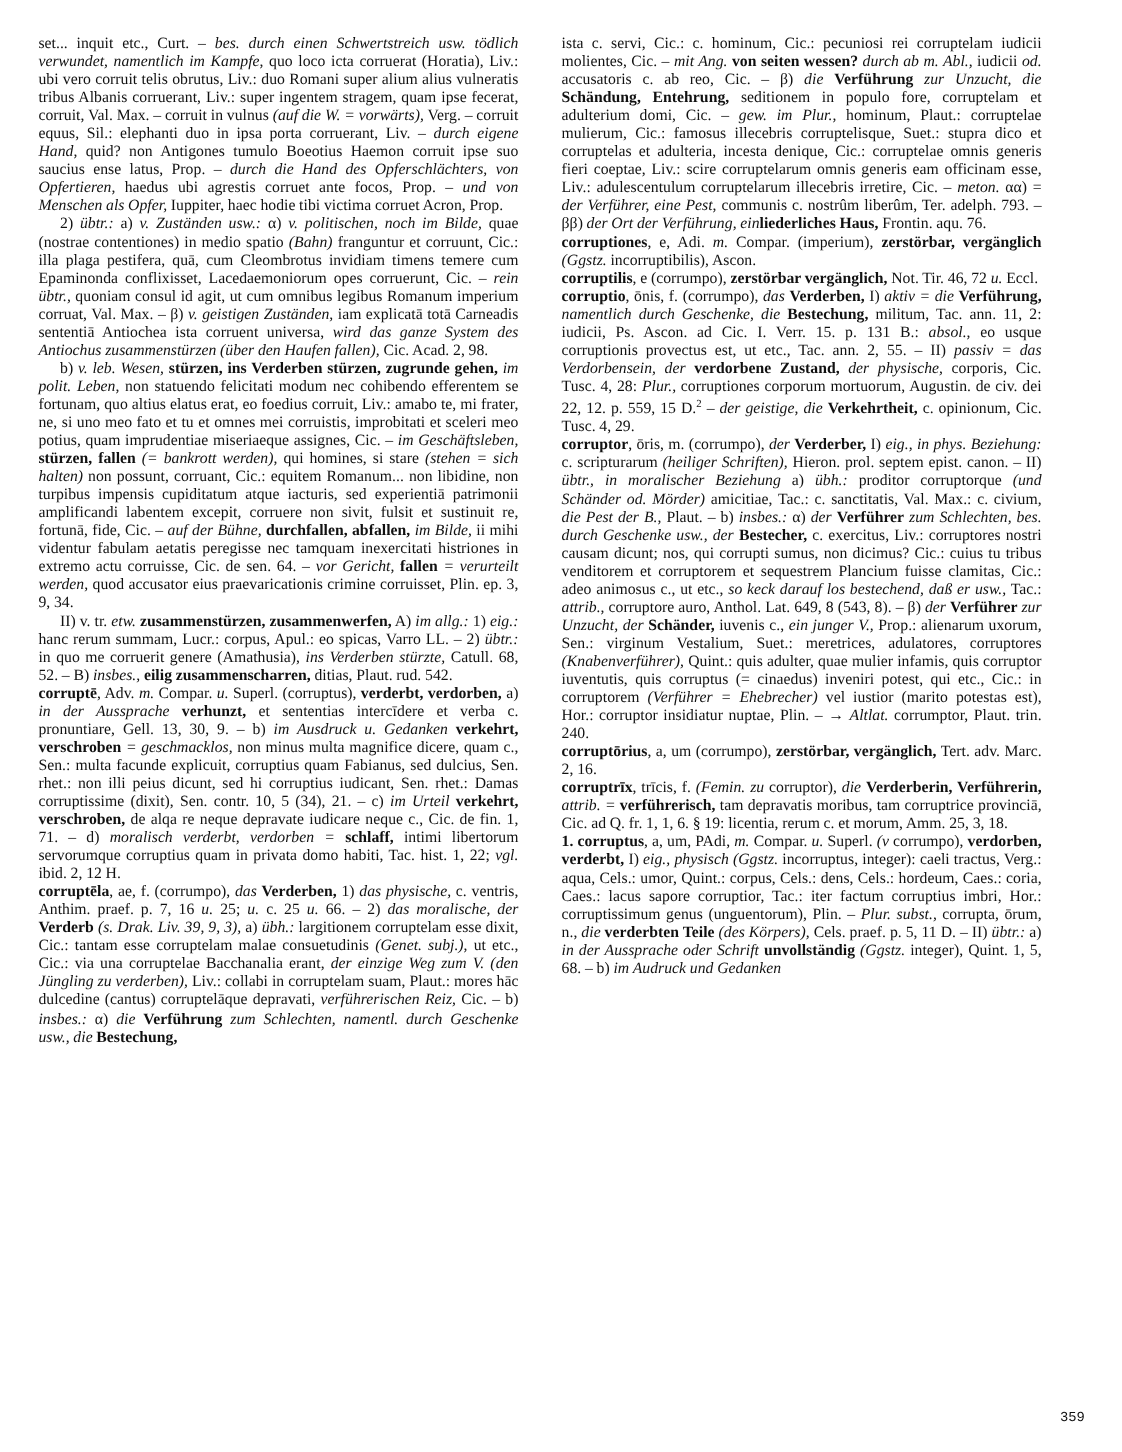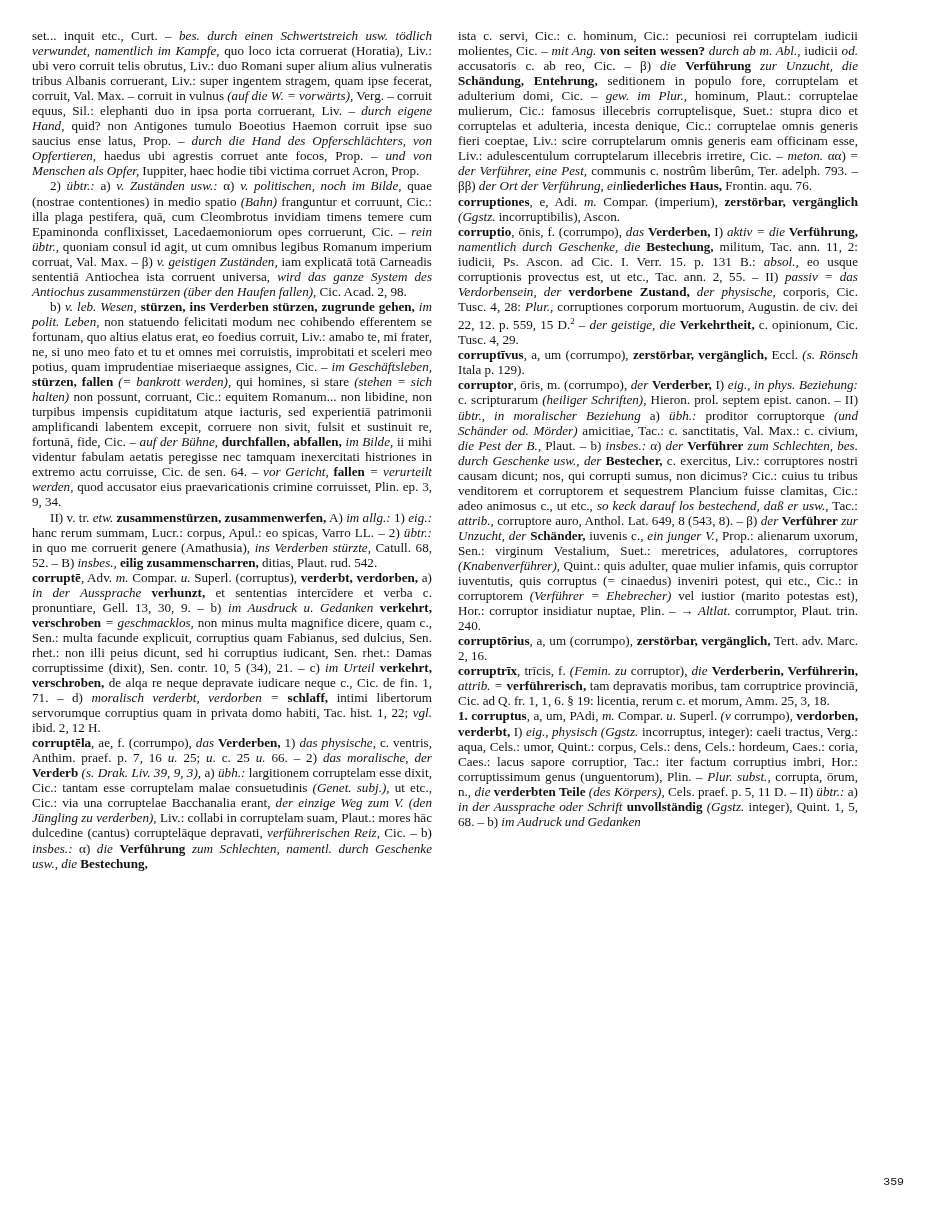--- a/index.html
+++ b/index.html
@@ -19,21 +19,21 @@
   #page {
     position: absolute;
     left: 0; top: 0;
     width: 935px;
     height: 1210px;
     box-sizing: border-box;
     padding: 28px 32px 0 32px;
   }
   .columns {
     display: flex;
-    gap: 26px;
+    gap: 36px;
     align-items: flex-start;
   }
   .col {
     width: 400px;
     flex: 0 0 400px;
   }
   .entry {
     font-size: 13.1px;
     line-height: 15.05px;
     text-align: justify;
@@ -68,22 +68,22 @@
         <p class="entry noind"><span>set... inquit etc., Curt. – </span><span class="it">bes. durch einen Schwertstreich usw. tödlich verwundet, namentlich im Kampfe,</span><span> quo loco icta corruerat (Horatia), Liv.: ubi vero corruit telis obrutus, Liv.: duo Romani super alium alius vulneratis tribus Albanis corruerant, Liv.: super ingentem stragem, quam ipse fecerat, corruit, Val. Max. – corruit in vulnus </span><span class="it">(auf die W. = vorwärts),</span><span> Verg. – corruit equus, Sil.: elephanti duo in ipsa porta corruerant, Liv. – </span><span class="it">durch eigene Hand,</span><span> quid? non Antigones tumulo Boeotius Haemon corruit ipse suo saucius ense latus, Prop. – </span><span class="it">durch die Hand des Opferschlächters, von Opfertieren,</span><span> haedus ubi agrestis corruet ante focos, Prop. – </span><span class="it">und von Menschen als Opfer,</span><span> Iuppiter, haec hodie tibi victima corruet Acron, Prop.</span></p>
         <p class="entry ind"><span>2) </span><span class="it">übtr.:</span><span> a) </span><span class="it">v. Zuständen usw.:</span><span> α) </span><span class="it">v. politischen, noch im Bilde,</span><span> quae (nostrae contentiones) in medio spatio </span><span class="it">(Bahn)</span><span> franguntur et corruunt, Cic.: illa plaga pestifera, quā, cum Cleombrotus invidiam timens temere cum Epaminonda conflixisset, Lacedaemoniorum opes corruerunt, Cic. – </span><span class="it">rein übtr.,</span><span> quoniam consul id agit, ut cum omnibus legibus Romanum imperium corruat, Val. Max. – β) </span><span class="it">v. geistigen Zuständen,</span><span> iam explicatā totā Carneadis sententiā Antiochea ista corruent universa, </span><span class="it">wird das ganze System des Antiochus zusammenstürzen (über den Haufen fallen),</span><span> Cic. Acad. 2, 98.</span></p>
         <p class="entry ind"><span>b) </span><span class="it">v. leb. Wesen,</span><span class="bi"> stürzen, ins Verderben stürzen, zugrunde gehen,</span><span class="it"> im polit. Leben,</span><span> non statuendo felicitati modum nec cohibendo efferentem se fortunam, quo altius elatus erat, eo foedius corruit, Liv.: amabo te, mi frater, ne, si uno meo fato et tu et omnes mei corruistis, improbitati et sceleri meo potius, quam imprudentiae miseriaeque assignes, Cic. – </span><span class="it">im Geschäftsleben,</span><span class="bi"> stürzen, fallen</span><span class="it"> (= bankrott werden),</span><span> qui homines, si stare </span><span class="it">(stehen = sich halten)</span><span> non possunt, corruant, Cic.: equitem Romanum... non libidine, non turpibus impensis cupiditatum atque iacturis, sed experientiā patrimonii amplificandi labentem excepit, corruere non sivit, fulsit et sustinuit re, fortunā, fide, Cic. – </span><span class="it">auf der Bühne,</span><span class="bi"> durchfallen, abfallen,</span><span class="it"> im Bilde,</span><span> ii mihi videntur fabulam aetatis peregisse nec tamquam inexercitati histriones in extremo actu corruisse, Cic. de sen. 64. – </span><span class="it">vor Gericht,</span><span class="bi"> fallen</span><span class="it"> = verurteilt werden,</span><span> quod accusator eius praevaricationis crimine corruisset, Plin. ep. 3, 9, 34.</span></p>
         <p class="entry ind"><span>II) v. tr. </span><span class="it">etw.</span><span class="bi"> zusammenstürzen, zusammenwerfen,</span><span> A) </span><span class="it">im allg.:</span><span> 1) </span><span class="it">eig.:</span><span> hanc rerum summam, Lucr.: corpus, Apul.: eo spicas, Varro LL. – 2) </span><span class="it">übtr.:</span><span> in quo me corruerit genere (Amathusia), </span><span class="it">ins Verderben stürzte,</span><span> Catull. 68, 52. – B) </span><span class="it">insbes.,</span><span class="bi"> eilig zusammenscharren,</span><span> ditias, Plaut. rud. 542.</span></p>
         <p class="entry noind"><span class="hw">corruptē</span><span>, Adv. </span><span class="it">m.</span><span> Compar. </span><span class="it">u.</span><span> Superl. (corruptus), </span><span class="bi">verderbt, verdorben,</span><span> a) </span><span class="it">in der Aussprache</span><span class="bi"> verhunzt,</span><span> et sententias intercīdere et verba c. pronuntiare, Gell. 13, 30, 9. – b) </span><span class="it">im Ausdruck u. Gedanken</span><span class="bi"> verkehrt, verschroben</span><span class="it"> = geschmacklos,</span><span> non minus multa magnifice dicere, quam c., Sen.: multa facunde explicuit, corruptius quam Fabianus, sed dulcius, Sen. rhet.: non illi peius dicunt, sed hi corruptius iudicant, Sen. rhet.: Damas corruptissime (dixit), Sen. contr. 10, 5 (34), 21. – c) </span><span class="it">im Urteil</span><span class="bi"> verkehrt, verschroben,</span><span> de alqa re neque depravate iudicare neque c., Cic. de fin. 1, 71. – d) </span><span class="it">moralisch verderbt, verdorben = </span><span class="bi">schlaff,</span><span> intimi libertorum servorumque corruptius quam in privata domo habiti, Tac. hist. 1, 22; </span><span class="it">vgl.</span><span> ibid. 2, 12 H.</span></p>
         <p class="entry noind"><span class="hw">corruptēla</span><span>, ae, f. (corrumpo), </span><span class="it">das </span><span class="bi">Verderben,</span><span> 1) </span><span class="it">das physische,</span><span> c. ventris, Anthim. praef. p. 7, 16 </span><span class="it">u.</span><span> 25; </span><span class="it">u.</span><span> c. 25 </span><span class="it">u.</span><span> 66. – 2) </span><span class="it">das moralische, der </span><span class="bi">Verderb</span><span class="it"> (s. Drak. Liv. 39, 9, 3),</span><span> a) </span><span class="it">übh.:</span><span> largitionem corruptelam esse dixit, Cic.: tantam esse corruptelam malae consuetudinis </span><span class="it">(Genet. subj.),</span><span> ut etc., Cic.: via una corruptelae Bacchanalia erant, </span><span class="it">der einzige Weg zum V. (den Jüngling zu verderben),</span><span> Liv.: collabi in corruptelam suam, Plaut.: mores hāc dulcedine (cantus) corruptelāque depravati, </span><span class="it">verführerischen Reiz,</span><span> Cic. – b) </span><span class="it">insbes.:</span><span> α) </span><span class="it">die </span><span class="bi">Verführung</span><span class="it"> zum Schlechten, namentl. durch Geschenke usw., die </span><span class="bi">Bestechung,</span></p>
       </div>
     <div class="col" id="right-col">
         <p class="entry noind"><span>ista c. servi, Cic.: c. hominum, Cic.: pecuniosi rei corruptelam iudicii molientes, Cic. – </span><span class="it">mit Ang.</span><span class="bi"> von seiten wessen?</span><span class="it"> durch ab </span><span class="it">m. Abl.,</span><span> iudicii </span><span class="it">od.</span><span> accusatoris c. ab reo, Cic. – β) </span><span class="it">die </span><span class="bi">Verführung</span><span class="it"> zur Unzucht, die </span><span class="bi">Schändung, Entehrung,</span><span> seditionem in populo fore, corruptelam et adulterium domi, Cic. – </span><span class="it">gew. im Plur.,</span><span> hominum, Plaut.: corruptelae mulierum, Cic.: famosus illecebris corruptelisque, Suet.: stupra dico et corruptelas et adulteria, incesta denique, Cic.: corruptelae omnis generis fieri coeptae, Liv.: scire corruptelarum omnis generis eam officinam esse, Liv.: adulescentulum corruptelarum illecebris irretire, Cic. – </span><span class="it">meton.</span><span> αα) = </span><span class="it">der Verführer, eine Pest,</span><span> communis c. nostrûm liberûm, Ter. adelph. 793. – ββ) </span><span class="it">der Ort der Verführung, ein</span><span class="bi">liederliches Haus,</span><span> Frontin. aqu. 76.</span></p>
         <p class="entry noind"><span class="hw">corruptiones</span><span>, e, Adi. </span><span class="it">m.</span><span> Compar. (imperium), </span><span class="bi">zerstörbar, vergänglich</span><span class="it"> (Ggstz.</span><span> incorruptibilis), Ascon.</span></p>
+        <p class="entry noind"><span class="hw">corruptilis</span><span>, e (corrumpo), </span><span class="bi">zerstörbar vergänglich,</span><span> Not. Tir. 46, 72 </span><span class="it">u.</span><span> Eccl.</span></p>
         <p class="entry noind"><span class="hw">corruptio</span><span>, ōnis, f. (corrumpo), </span><span class="it">das </span><span class="bi">Verderben,</span><span> I) </span><span class="it">aktiv = die </span><span class="bi">Verführung,</span><span class="it"> namentlich durch Geschenke, die </span><span class="bi">Bestechung,</span><span> militum, Tac. ann. 11, 2: iudicii, Ps. Ascon. ad Cic. I. Verr. 15. p. 131 B.: </span><span class="it">absol.,</span><span> eo usque corruptionis provectus est, ut etc., Tac. ann. 2, 55. – II) </span><span class="it">passiv = das Verdorbensein, der </span><span class="bi">verdorbene Zustand,</span><span class="it"> der physische,</span><span> corporis, Cic. Tusc. 4, 28: </span><span class="it">Plur.,</span><span> corruptiones corporum mortuorum, Augustin. de civ. dei 22, 12. p. 559, 15 D.</span><span class="sup">2</span><span> – </span><span class="it">der geistige, die </span><span class="bi">Verkehrtheit,</span><span> c. opinionum, Cic. Tusc. 4, 29.</span></p>
-        <p class="entry noind"><span class="hw">corruptīvus</span><span>, a, um (corrumpo), </span><span class="bi">zerstörbar, vergänglich,</span><span> Eccl. </span><span class="it">(s. Rönsch</span><span> Itala p. 129).</span></p>
         <p class="entry noind"><span class="hw">corruptor</span><span>, ōris, m. (corrumpo), </span><span class="it">der </span><span class="bi">Verderber,</span><span> I) </span><span class="it">eig., in phys. Beziehung:</span><span> c. scripturarum </span><span class="it">(heiliger Schriften),</span><span> Hieron. prol. septem epist. canon. – II) </span><span class="it">übtr., in moralischer Beziehung</span><span> a) </span><span class="it">übh.:</span><span> proditor corruptorque </span><span class="it">(und Schänder od. Mörder)</span><span> amicitiae, Tac.: c. sanctitatis, Val. Max.: c. civium, </span><span class="it">die Pest der B.,</span><span> Plaut. – b) </span><span class="it">insbes.:</span><span> α) </span><span class="it">der </span><span class="bi">Verführer</span><span class="it"> zum Schlechten, bes. durch Geschenke usw., der </span><span class="bi">Bestecher,</span><span> c. exercitus, Liv.: corruptores nostri causam dicunt; nos, qui corrupti sumus, non dicimus? Cic.: cuius tu tribus venditorem et corruptorem et sequestrem Plancium fuisse clamitas, Cic.: adeo animosus c., ut etc., </span><span class="it">so keck darauf los bestechend, daß er usw.,</span><span> Tac.: </span><span class="it">attrib.,</span><span> corruptore auro, Anthol. Lat. 649, 8 (543, 8). – β) </span><span class="it">der </span><span class="bi">Verführer</span><span class="it"> zur Unzucht, der </span><span class="bi">Schänder,</span><span> iuvenis c., </span><span class="it">ein junger V.,</span><span> Prop.: alienarum uxorum, Sen.: virginum Vestalium, Suet.: meretrices, adulatores, corruptores </span><span class="it">(Knabenverführer),</span><span> Quint.: quis adulter, quae mulier infamis, quis corruptor iuventutis, quis corruptus (= cinaedus) inveniri potest, qui etc., Cic.: in corruptorem </span><span class="it">(Verführer = Ehebrecher)</span><span> vel iustior (marito potestas est), Hor.: corruptor insidiatur nuptae, Plin. – → </span><span class="it">Altlat.</span><span> corrumptor, Plaut. trin. 240.</span></p>
         <p class="entry noind"><span class="hw">corruptōrius</span><span>, a, um (corrumpo), </span><span class="bi">zerstörbar, vergänglich,</span><span> Tert. adv. Marc. 2, 16.</span></p>
         <p class="entry noind"><span class="hw">corruptrīx</span><span>, trīcis, f. </span><span class="it">(Femin. zu</span><span> corruptor), </span><span class="it">die </span><span class="bi">Verderberin, Verführerin,</span><span class="it"> attrib. = </span><span class="bi">verführerisch,</span><span> tam depravatis moribus, tam corruptrice provinciā, Cic. ad Q. fr. 1, 1, 6. § 19: licentia, rerum c. et morum, Amm. 25, 3, 18.</span></p>
         <p class="entry noind"><span class="hw">1. corruptus</span><span>, a, um, PAdi, </span><span class="it">m.</span><span> Compar. </span><span class="it">u.</span><span> Superl. </span><span class="it">(v</span><span> corrumpo), </span><span class="bi">verdorben, verderbt,</span><span> I) </span><span class="it">eig., physisch (Ggstz.</span><span> incorruptus, integer): caeli tractus, Verg.: aqua, Cels.: umor, Quint.: corpus, Cels.: dens, Cels.: hordeum, Caes.: coria, Caes.: lacus sapore corruptior, Tac.: iter factum corruptius imbri, Hor.: corruptissimum genus (unguentorum), Plin. – </span><span class="it">Plur. subst.,</span><span> corrupta, ōrum, n., </span><span class="it">die </span><span class="bi">verderbten Teile</span><span class="it"> (des Körpers),</span><span> Cels. praef. p. 5, 11 D. – II) </span><span class="it">übtr.:</span><span> a) </span><span class="it">in der Aussprache oder Schrift </span><span class="bi">unvollständig</span><span class="it"> (Ggstz.</span><span> integer), Quint. 1, 5, 68. – b) </span><span class="it">im Audruck und Gedanken</span></p>
       </div>
   </div>
   <div class="folio">359</div>
 </div>
 
 </body></html>

